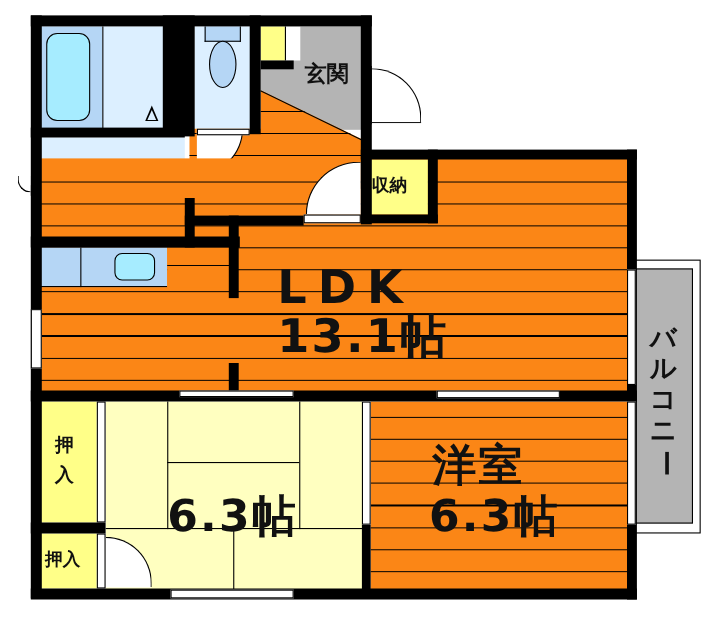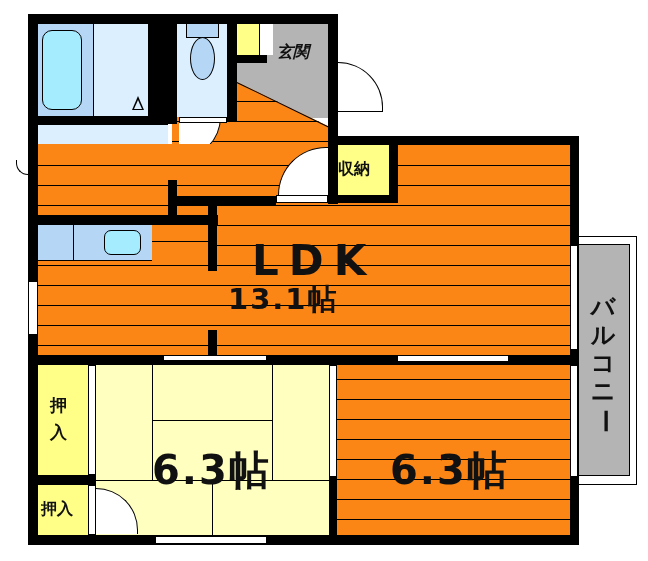--- a/index.html
+++ b/index.html
@@ -30,21 +30,21 @@
   <div class="abs" style="left:132px;top:96px;width:0;height:0;border-left:6px solid transparent;border-right:6px solid transparent;border-bottom:14px solid #000;"></div>
   <div class="abs" style="left:134px;top:100px;width:0;height:0;border-left:4px solid transparent;border-right:4px solid transparent;border-bottom:9px solid #dcefff;"></div>
 
   <div class="abs bath-light" style="left:177px;top:24px;width:51px;height:93px;"></div>
   <div class="abs bath-mid" style="left:186px;top:24px;width:33px;height:14px;border:1px solid #000;border-top:none;"></div>
   <div class="abs bath-mid" style="left:190px;top:37px;width:25px;height:43px;border:1px solid #000;border-radius:50%;"></div>
 
   <div class="abs gray" style="left:237px;top:24px;width:92px;height:94px;"></div>
   <div class="abs closet" style="left:237px;top:24px;width:22px;height:31px;"></div>
   <div class="abs" style="left:259px;top:24px;width:14px;height:31px;background:#fff;border-left:1px solid #000;"></div>
-  <div class="label small" style="left:277px;top:44px;font-size:16px;font-style:italic;">玄関</div>
+  <div class="label small" style="left:277px;top:57px;font-size:20px;">玄関</div>
 
   <div class="abs wood" style="left:172px;top:82px;width:158px;height:115px;clip-path:polygon(0 35px, 65px 35px, 65px 0, 158px 45px, 158px 115px, 0 115px);"></div>
   <div class="abs" style="left:237px;top:82px;width:103px;height:1px;background:#000;transform-origin:0 0;transform:rotate(25.9deg);"></div>
 
   <div class="door-arc" style="left:179px;top:117px;width:42px;height:42px;border-radius:0 0 42px 0;border-top:none;border-left:none;"></div>
 
   <div class="abs bath-light" style="left:37px;top:125px;width:131px;height:91px;"></div>
   <div class="abs bath-mid" style="left:93px;top:194px;width:50px;height:22px;border:1px solid #000;border-bottom:none;border-radius:10px 10px 0 0;"></div>
   <div class="abs" style="left:105px;top:196px;width:24px;height:18px;background:#a6ecff;border:1px solid #000;border-radius:8px;"></div>
 
@@ -65,40 +65,41 @@
 
   <div class="abs wood" style="left:152px;top:225px;width:58px;height:36px;background-position:0 -3px;"></div>
 
   <div class="abs closet" style="left:337px;top:145px;width:52px;height:50px;"></div>
   <div class="label small" style="left:338px;top:161px;font-size:16px;">収納</div>
   <div class="door-arc" style="left:278px;top:147px;width:50px;height:48px;border-radius:50px 0 0 0;border-right:none;border-bottom:none;"></div>
   <div class="abs" style="left:329px;top:148px;width:8px;height:46px;background:#fff;border:1px solid #000;"></div>
   <div class="abs" style="left:276px;top:195px;width:52px;height:8px;background:#fff;border:1px solid #000;"></div>
 
   <div class="label big" style="left:252px;top:240px;font-size:42px;letter-spacing:10px;">LDK</div>
-  <div class="label big" style="left:228px;top:285px;font-size:29px;">13.1帖</div>
+  <div class="label big" style="left:252px;top:285px;font-size:42px;">13.1帖</div>
 
   <div class="abs closet" style="left:37px;top:365px;width:51px;height:110px;"></div>
   <div class="label small" style="left:50px;top:397px;">押</div>
   <div class="label small" style="left:50px;top:424px;">入</div>
   <div class="abs closet" style="left:37px;top:485px;width:51px;height:50px;"></div>
   <div class="label small" style="left:41px;top:501px;font-size:16px;">押入</div>
 
   <div class="abs tatami" style="left:96px;top:365px;width:234px;height:171px;"></div>
   <div class="abs" style="left:152px;top:365px;width:1px;height:116px;background:#000;"></div>
   <div class="abs" style="left:272px;top:365px;width:1px;height:116px;background:#000;"></div>
   <div class="abs" style="left:152px;top:420px;width:120px;height:1px;background:#000;"></div>
   <div class="abs" style="left:96px;top:480px;width:234px;height:1px;background:#000;"></div>
   <div class="abs" style="left:212px;top:480px;width:1px;height:56px;background:#000;"></div>
   <div class="door-arc" style="left:96px;top:488px;width:42px;height:46px;border-radius:0 46px 0 0;border-left:none;border-bottom:none;"></div>
   <div class="abs" style="left:88px;top:365px;width:8px;height:110px;background:#fff;border:1px solid #000;"></div>
   <div class="abs" style="left:88px;top:485px;width:8px;height:50px;background:#fff;border:1px solid #000;"></div>
   <div class="label big" style="left:152px;top:450px;font-size:40px;">6.3帖</div>
 
   <div class="abs wood" style="left:337px;top:365px;width:234px;height:171px;background-position:0 -5px;"></div>
+  <div class="label big" style="left:393px;top:403px;font-size:40px;">洋室</div>
   <div class="label big" style="left:390px;top:450px;font-size:40px;">6.3帖</div>
 
   <div class="abs" style="left:575px;top:236px;width:62px;height:249px;border:1px solid #000;background:#fff;"></div>
   <div class="abs gray" style="left:577px;top:244px;width:53px;height:232px;border:1px solid #000;"></div>
   <div class="abs" style="left:590px;top:295px;width:26px;text-align:center;">
     <div class="label" style="position:static;font-size:24px;height:28px;">バ</div>
     <div class="label" style="position:static;font-size:24px;height:28px;">ル</div>
     <div class="label" style="position:static;font-size:24px;height:28px;">コ</div>
     <div class="label" style="position:static;font-size:24px;height:28px;">ニ</div>
     <div class="label" style="position:static;font-size:24px;height:28px;transform:rotate(90deg);">ー</div>

